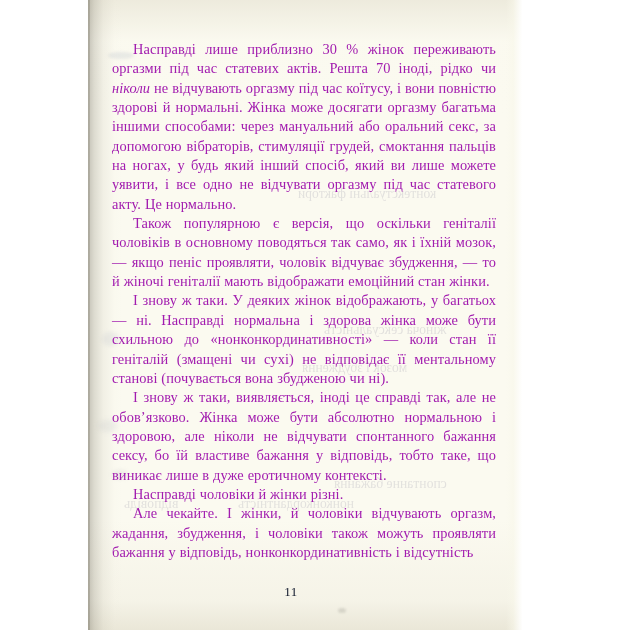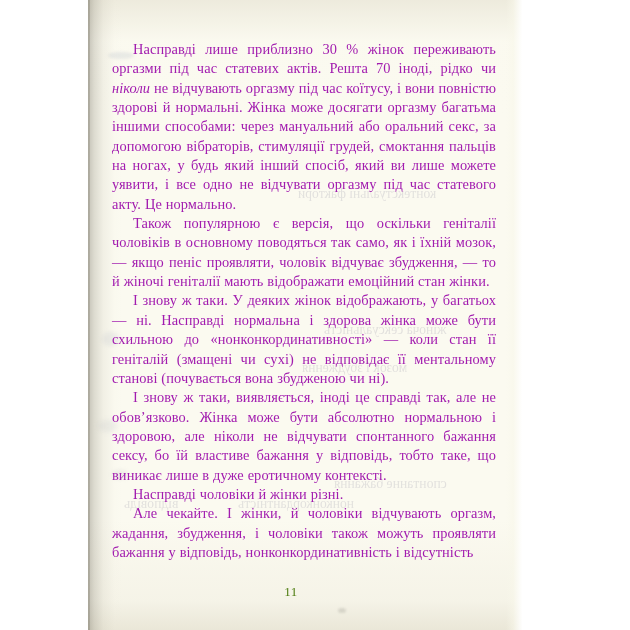--- a/index.html
+++ b/index.html
@@ -143,21 +143,21 @@
   
   #folio {
     position: absolute;
     left: 0;
     top: 584px;
     width: 434px;
     text-align: center;
     padding-right: 28px;
     box-sizing: border-box;
     font-size: 13px;
-    color: #4d7c0f;
+    color: #0f172a;
     letter-spacing: 0.4px;
   }
 </style>
 </head>
 <body>
 
 <div id="screenshot" style="background: rgb(255, 255, 255);">
 
   <div id="page" style="background: rgb(251, 250, 240);">
 

